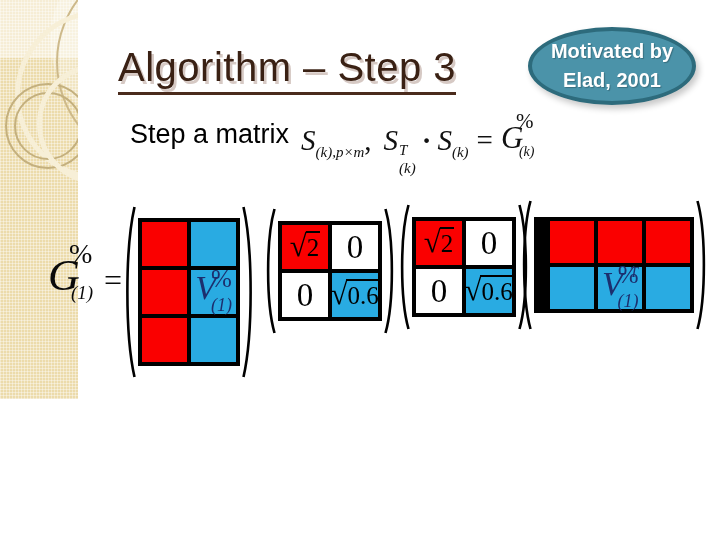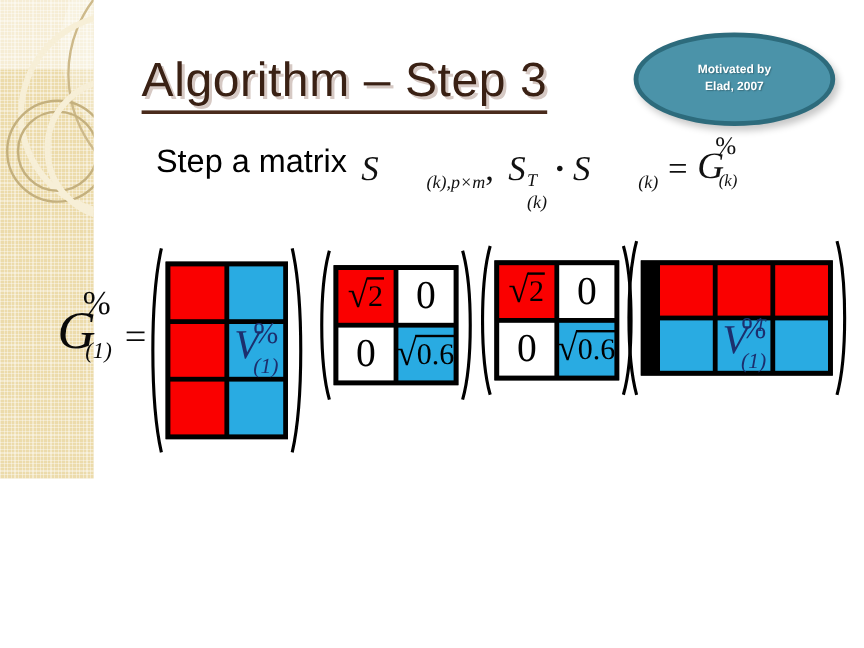--- a/index.html
+++ b/index.html
@@ -25,31 +25,31 @@
   .title{position:absolute;left:118px;top:45px;font-size:40px;letter-spacing:.5px;
          color:var(--title-brown,#3a2114);padding-bottom:2px;white-space:nowrap;
          border-bottom:3px solid #4a2b1c;
          text-shadow:2.5px 2.5px 0 rgba(165,135,125,.45);}
 
   
   .callout{position:absolute;left:528px;top:27px;width:168px;height:78px;border-radius:50%;
            background:var(--callout-fill,#4b93a9);border:4px solid var(--callout-border,#2d6b7c);
            box-sizing:border-box;display:flex;flex-direction:column;align-items:center;justify-content:center;
            box-shadow:3px 4px 6px rgba(0,0,0,.22);}
-  .callout div{color:#fff;font-weight:bold;font-size:10px;line-height:1.45;white-space:nowrap;
+  .callout div{color:#fff;font-weight:bold;font-size:20px;line-height:1.45;white-space:nowrap;
                text-shadow:1px 1px 1px rgba(0,0,0,.25);}
 
   
   .find{position:absolute;left:130px;top:119px;font-size:27px;color:#000;}
 
   
   .formula{position:absolute;left:301px;top:120px;white-space:nowrap;color:#111;
            font-family:"Liberation Serif",serif;font-size:29px;}
   .formula .it{font-style:italic;}
-  .fsub{font-size:15px;font-style:italic;vertical-align:-0.45em;letter-spacing:0;margin-left:40px;}
+  .fsub{font-size:15px;font-style:italic;vertical-align:-0.45em;letter-spacing:0;}
   .gap1{display:inline-block;width:12px;}
   .stack{display:inline-flex;flex-direction:column;vertical-align:-0.55em;line-height:1;
          font-size:15px;font-style:italic;margin-left:1px;}
   .stack .fsup{transform:translateY(-3px);}
   .fdot{font-weight:bold;margin:0 6px;}
   .feq{margin:0 8px;}
   .fg{position:relative;display:inline-block;width:48px;height:44px;vertical-align:-14px;}
   .fg-g{position:absolute;left:0;top:0;font-size:31px;font-style:italic;}
   .fg-t{position:absolute;left:15px;top:-11px;font-size:21px;}
   .fg-s{position:absolute;left:18px;top:24px;font-size:14px;font-style:italic;}
@@ -107,21 +107,21 @@
     <div class="ring r-cream1"></div>
     <div class="ring r-doubleo"></div>
     <div class="ring r-doublei"></div>
     <div class="ring r-cream2"></div>
   </div>
 
   <div class="title">Algorithm – Step 3</div>
 
   <div class="callout">
     <div>Motivated by</div>
-    <div>Elad, 2007</div>
+    <div>Elad, 2001</div>
   </div>
 
   <div class="find">Step a matrix</div>
 
   <div class="formula"><span class="it">S</span><span class="fsub">(k),p×m</span><span>,</span><span class="gap1"></span><span class="it">S</span><span class="stack">
         <span class="fsup">T</span>
         <span class="fsub2">(k)</span>
       </span><span class="fdot">·</span><span class="it">S</span><span class="fsub">(k)</span><span class="feq">=</span><span class="fg"><span class="fg-g">G</span><span class="fg-t">%</span><span class="fg-s">(k)</span></span></div>
 
   <div class="gnot">

